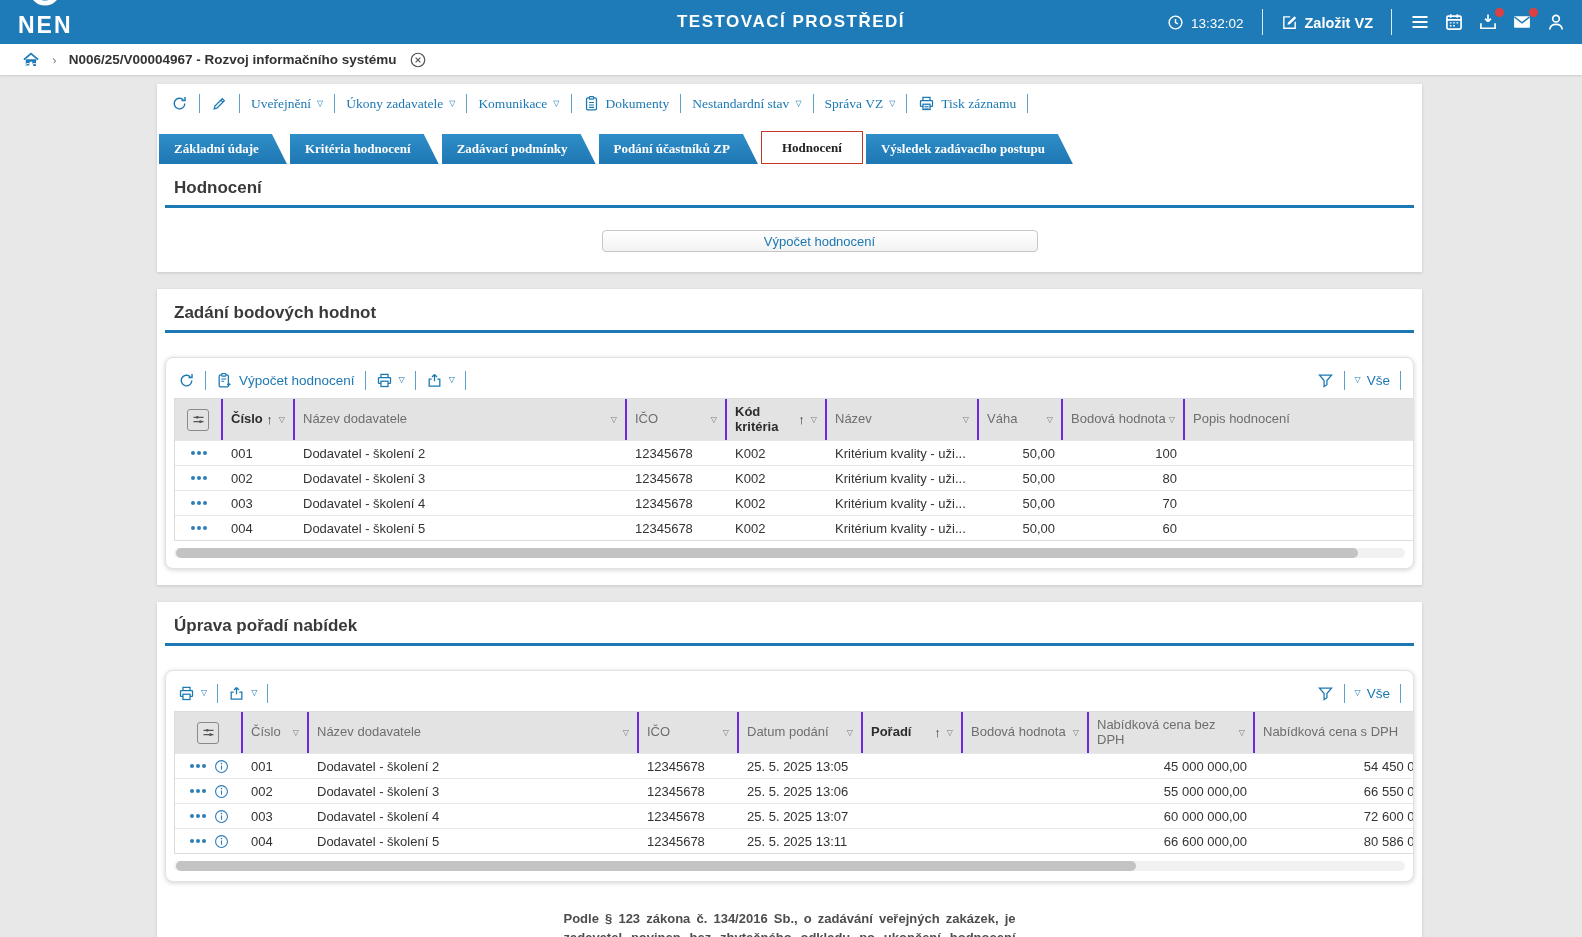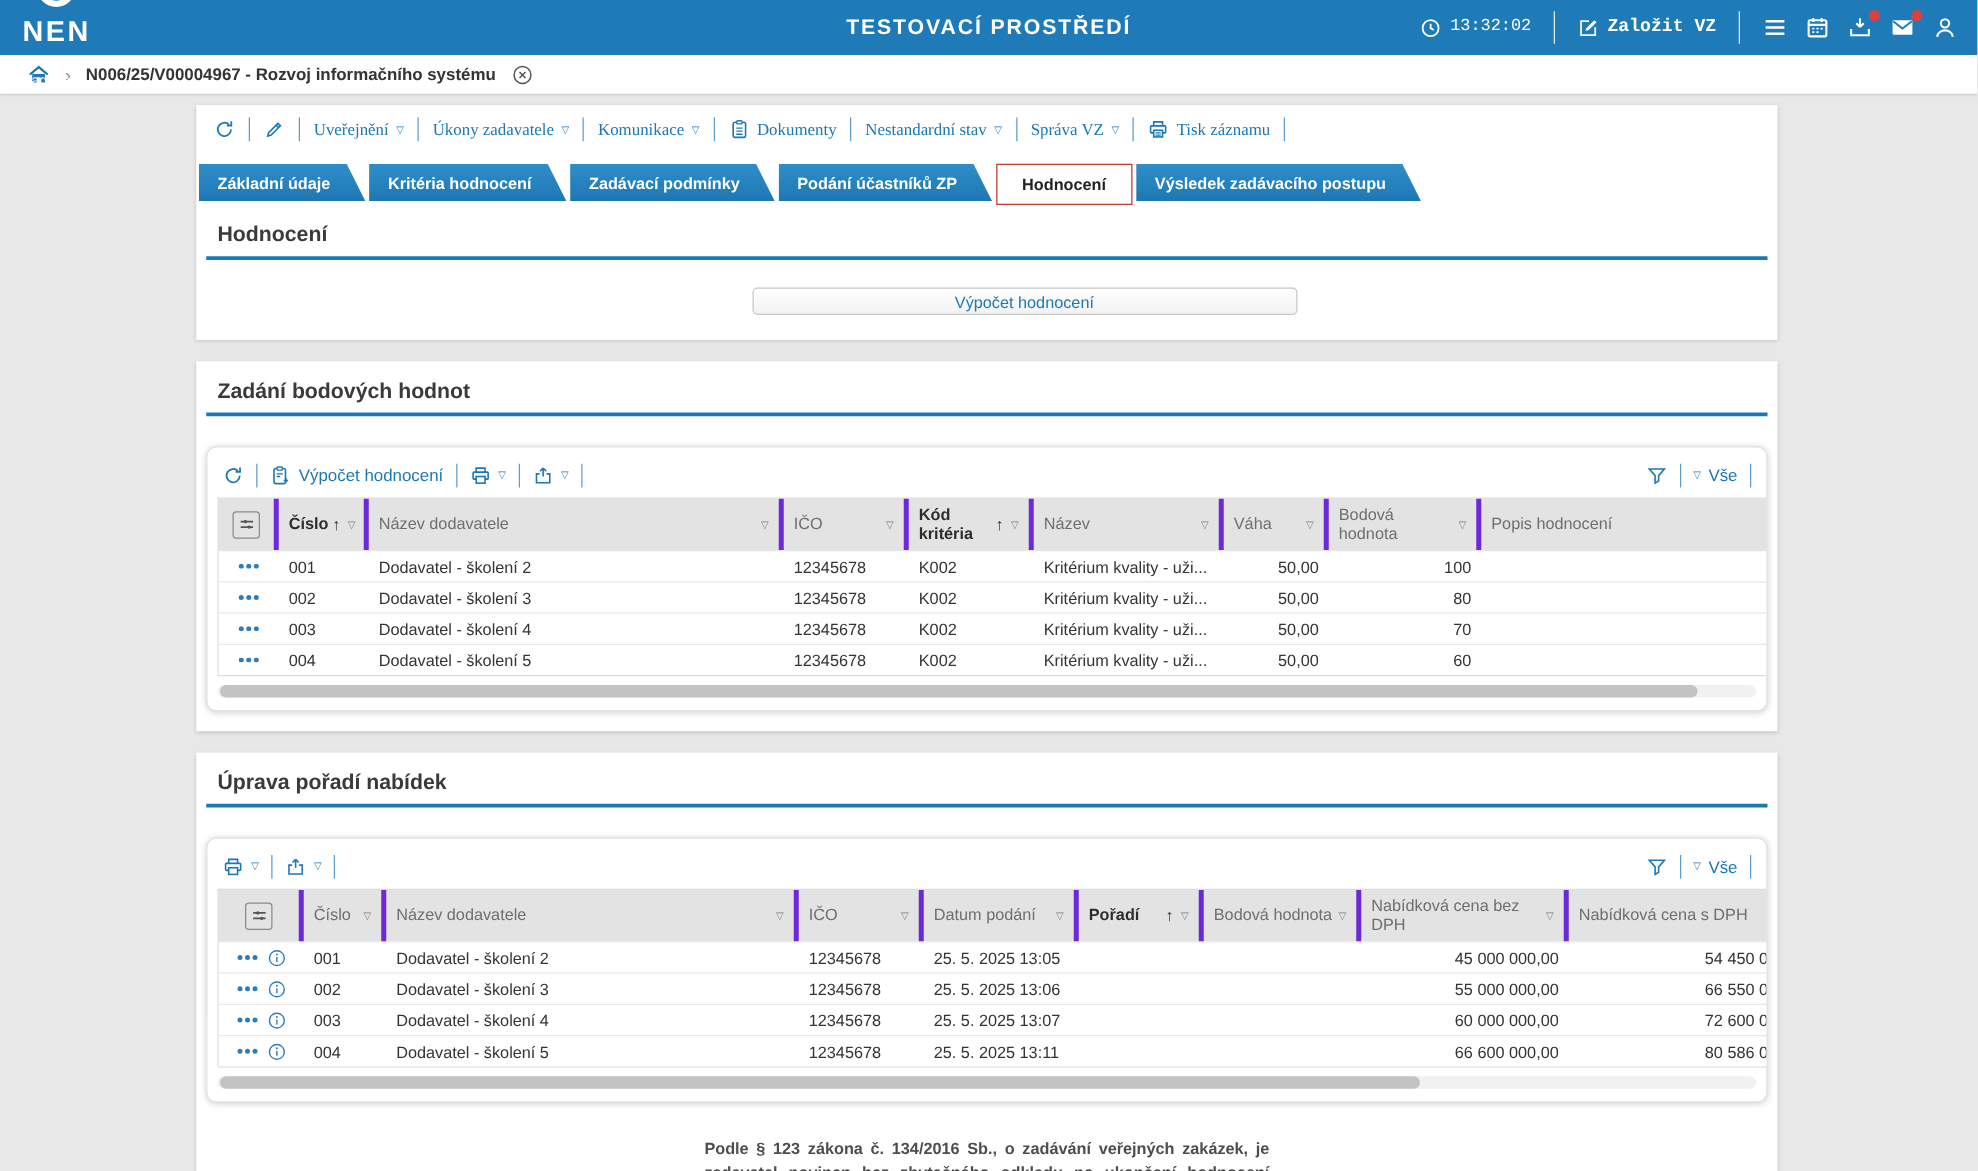--- a/index.html
+++ b/index.html
@@ -11,21 +11,21 @@
   svg { display:block; }
 
   
   .app-header{ height:44px; background:#1e7bb7; display:flex; align-items:center; color:#fff; padding:0 16px 0 18px; position:relative;}
   .logo-wrap{ display:flex; align-items:center; gap:8px;flex-direction:column; }
   .logo-ring{ width:32px;height:32px; }
   .logo-text{ font-size:23px; font-weight:bold; letter-spacing:2px; line-height:1;}
   .logo-sub{ font-size:11.5px; margin-top:14px; margin-left:-4px;}
   .env-title{ position:absolute; left:0; right:0; text-align:center; font-size:17px; font-weight:bold; letter-spacing:1.5px; pointer-events:none;}
   .hdr-right{ margin-left:auto; display:flex; align-items:center; gap:14px; z-index:2;}
-  .hdr-item{ display:flex; align-items:flex-start; gap:7px; cursor:pointer;font-family:Liberation Mono, monospace;}
+  .hdr-item{ display:flex; align-items:flex-end; gap:7px; cursor:pointer;}
   .hdr-sep{ width:1px; height:26px; background:rgba(255,255,255,.85); margin:0 4px;}
   .hdr-time{ font-size:13.5px; }
   .hdr-create{ font-size:14.5px; font-weight:bold;}
   .icon16{ width:17px; height:17px;}
   .icon20{ width:20px; height:20px;}
   .badge-wrap{ position:relative; }
   .badge-dot{ position:absolute; top:-4px; right:-6px; width:9px; height:9px; border-radius:50%; background:#dc4040;}
 
   
   .breadcrumb{ height:31px; background:#fff; display:flex; align-items:center; gap:12px; padding-left:22px; box-shadow:0 1px 2px rgba(0,0,0,.12);}
@@ -39,21 +39,21 @@
   .card{ background:#fff; box-shadow:0 1px 3px rgba(0,0,0,.15); }
   .card + .card{ margin-top:17px; }
 
   
   .action-bar{ display:flex; align-items:center; gap:11px; padding:10px 14px 6px; color:#1b78b3;font-family:Liberation Serif, serif; }
   .ab-sep{ width:1px; height:19px; background:#5d9fcd; }
   .ab-item{ display:flex; align-items:center; gap:6px; cursor:pointer; white-space:nowrap; font-size:13.5px;}
   .caret{ font-size:8px; color:#1b78b3; line-height:1; }
 
   
-  .tabs-row{ display:flex; align-items:flex-start; gap:3px; padding:12px 0 0 2px; }
+  .tabs-row{ display:flex; align-items:flex-end; gap:3px; padding:12px 0 0 2px;font-family:Liberation Serif, serif; }
   .tab{ height:30px; display:flex; align-items:center; color:#fff; font-weight:bold; font-size:13px;
         padding:0 28px 0 15px; background:linear-gradient(180deg,#2f8ec9,#1e77b2);
         clip-path:polygon(0 0, calc(100% - 15px) 0, 100% 100%, 0 100%); cursor:pointer; white-space:nowrap;}
   .tab.active{ clip-path:none; background:#fff; color:#222; border:1px solid #c0392b; height:33px; padding:0 20px; }
 
   
   .sec-head{ padding:14px 8px 0; }
   .sec-title{ font-size:17px; font-weight:bold; color:#3a3a3a; margin:0 0 7px 9px; }
   .blue-rule{ height:3px; background:#1b78b3; }
 
@@ -69,21 +69,21 @@
   .grid-toolbar{ display:flex; align-items:center; gap:10px; height:36px; color:#1b78b3; padding:0 4px;}
   .gt-sep{ width:1px; height:19px; background:#5d9fcd;}
   .gt-item{ display:flex; align-items:center; gap:6px; cursor:pointer; font-size:13.5px; white-space:nowrap;}
   .gt-right{ margin-left:auto; display:flex; align-items:center; gap:10px;}
   .vse{ color:#1b78b3; }
 
   .grid{ border:1px solid #dcdcdc; }
   .t1 .grid{ width:1290px; }
   .t2 .grid{ width:1280px; }
   .g-head{ display:flex; background:#e3e3e3; min-height:41px; align-items:stretch;}
-  .g-hcell{ display:flex; align-items:center; padding:3px 8px; color:#6e6e6e; border-right:4px solid #6d28d9; cursor:pointer; }
+  .g-hcell{ display:flex; align-items:center; padding:3px 8px; color:#6e6e6e; border-right:2px solid #6d28d9; cursor:pointer; }
   .g-hcell .lbl{ flex:1 1 auto; line-height:1.15;}
   .g-hcell.sorted .lbl{ color:#2c2c2c; font-weight:bold;}
   .sort-asc{ color:#333; font-size:13px; margin:0 3px; }
   .h-caret{ font-size:8px; color:#7a7a7a; margin-left:3px;}
   .colcfg{ width:22px; height:22px; border:1px solid #8a8a8a; border-radius:3px; color:#555; display:flex; align-items:center; justify-content:center; margin:auto; cursor:pointer;}
   .colcfg svg{ width:15px; height:15px;}
 
   .g-row{ display:flex; height:25px; align-items:center; border-top:1px solid #e7e7e7; background:#fff;}
   .g-row:first-of-type{ border-top:none; }
   .g-cell{ padding:0 8px; white-space:nowrap; overflow:hidden; }

